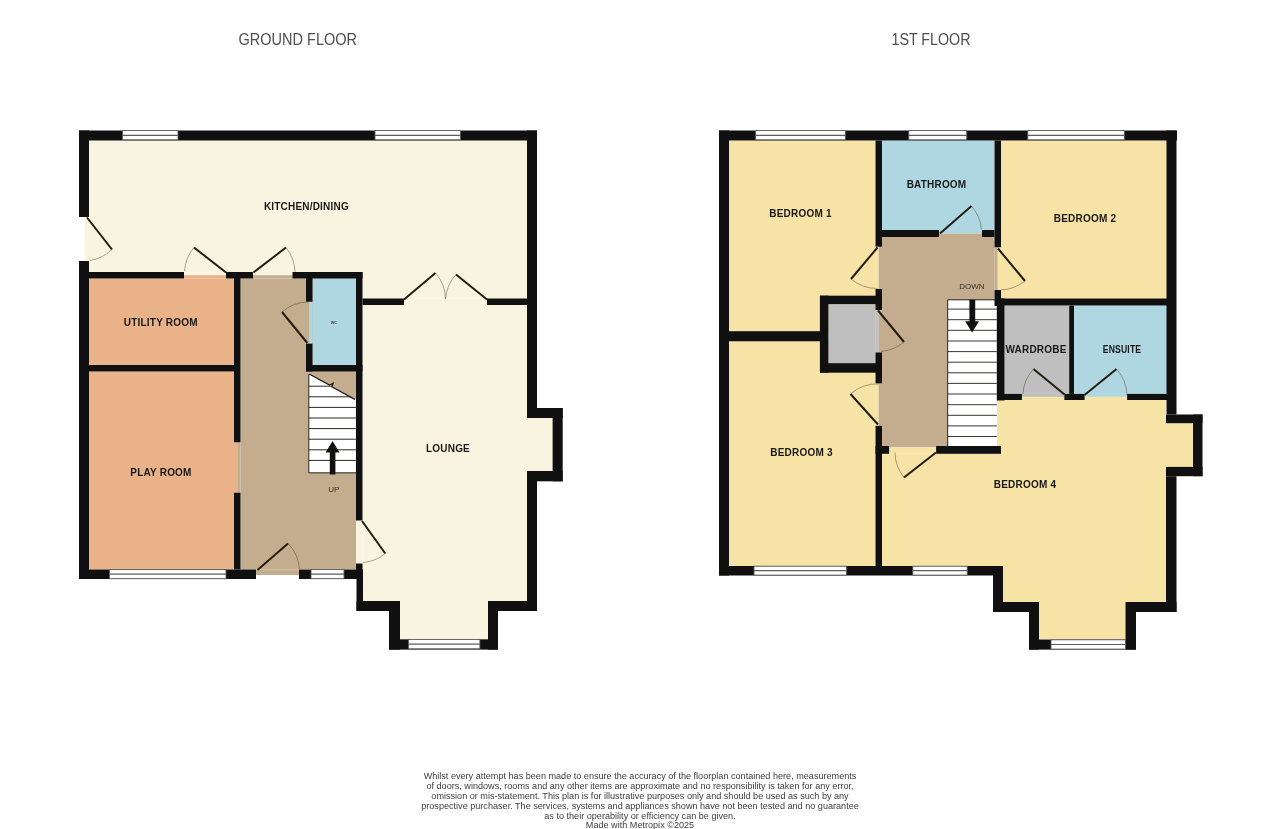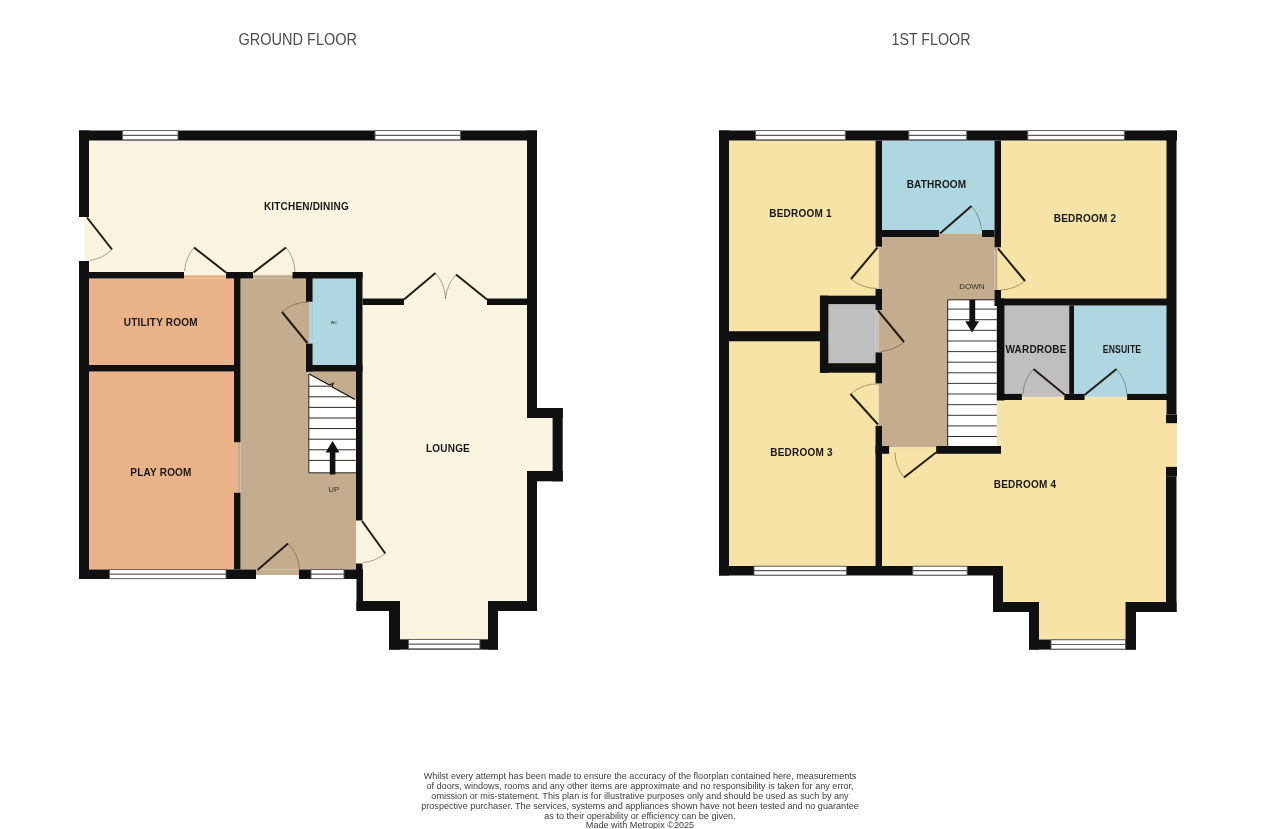--- a/index.html
+++ b/index.html
@@ -1,16 +1,16 @@
 <!DOCTYPE html>
 <html><head>
 <meta charset="utf-8">
 <style>
   html,body{margin:0;padding:0;background:#ffffff;}
-  .page{position:relative;width:1177px;height:829px;background:#eab308;overflow:hidden;
+  .page{position:relative;width:1280px;height:829px;background:#eab308;overflow:hidden;
         font-family:"Liberation Sans", sans-serif;}
   svg{position:absolute;left:0;top:0;}
   text{font-family:"Liberation Sans", sans-serif;}
   .room{font-weight:bold;font-size:10px;fill:#181818;letter-spacing:0.2px;}
   .hdr{font-size:16px;fill:#4e4e50;}
   .sm{font-size:8px;fill:#332f2a;}
 </style>
 </head>
 <body>
 <div class="page">

